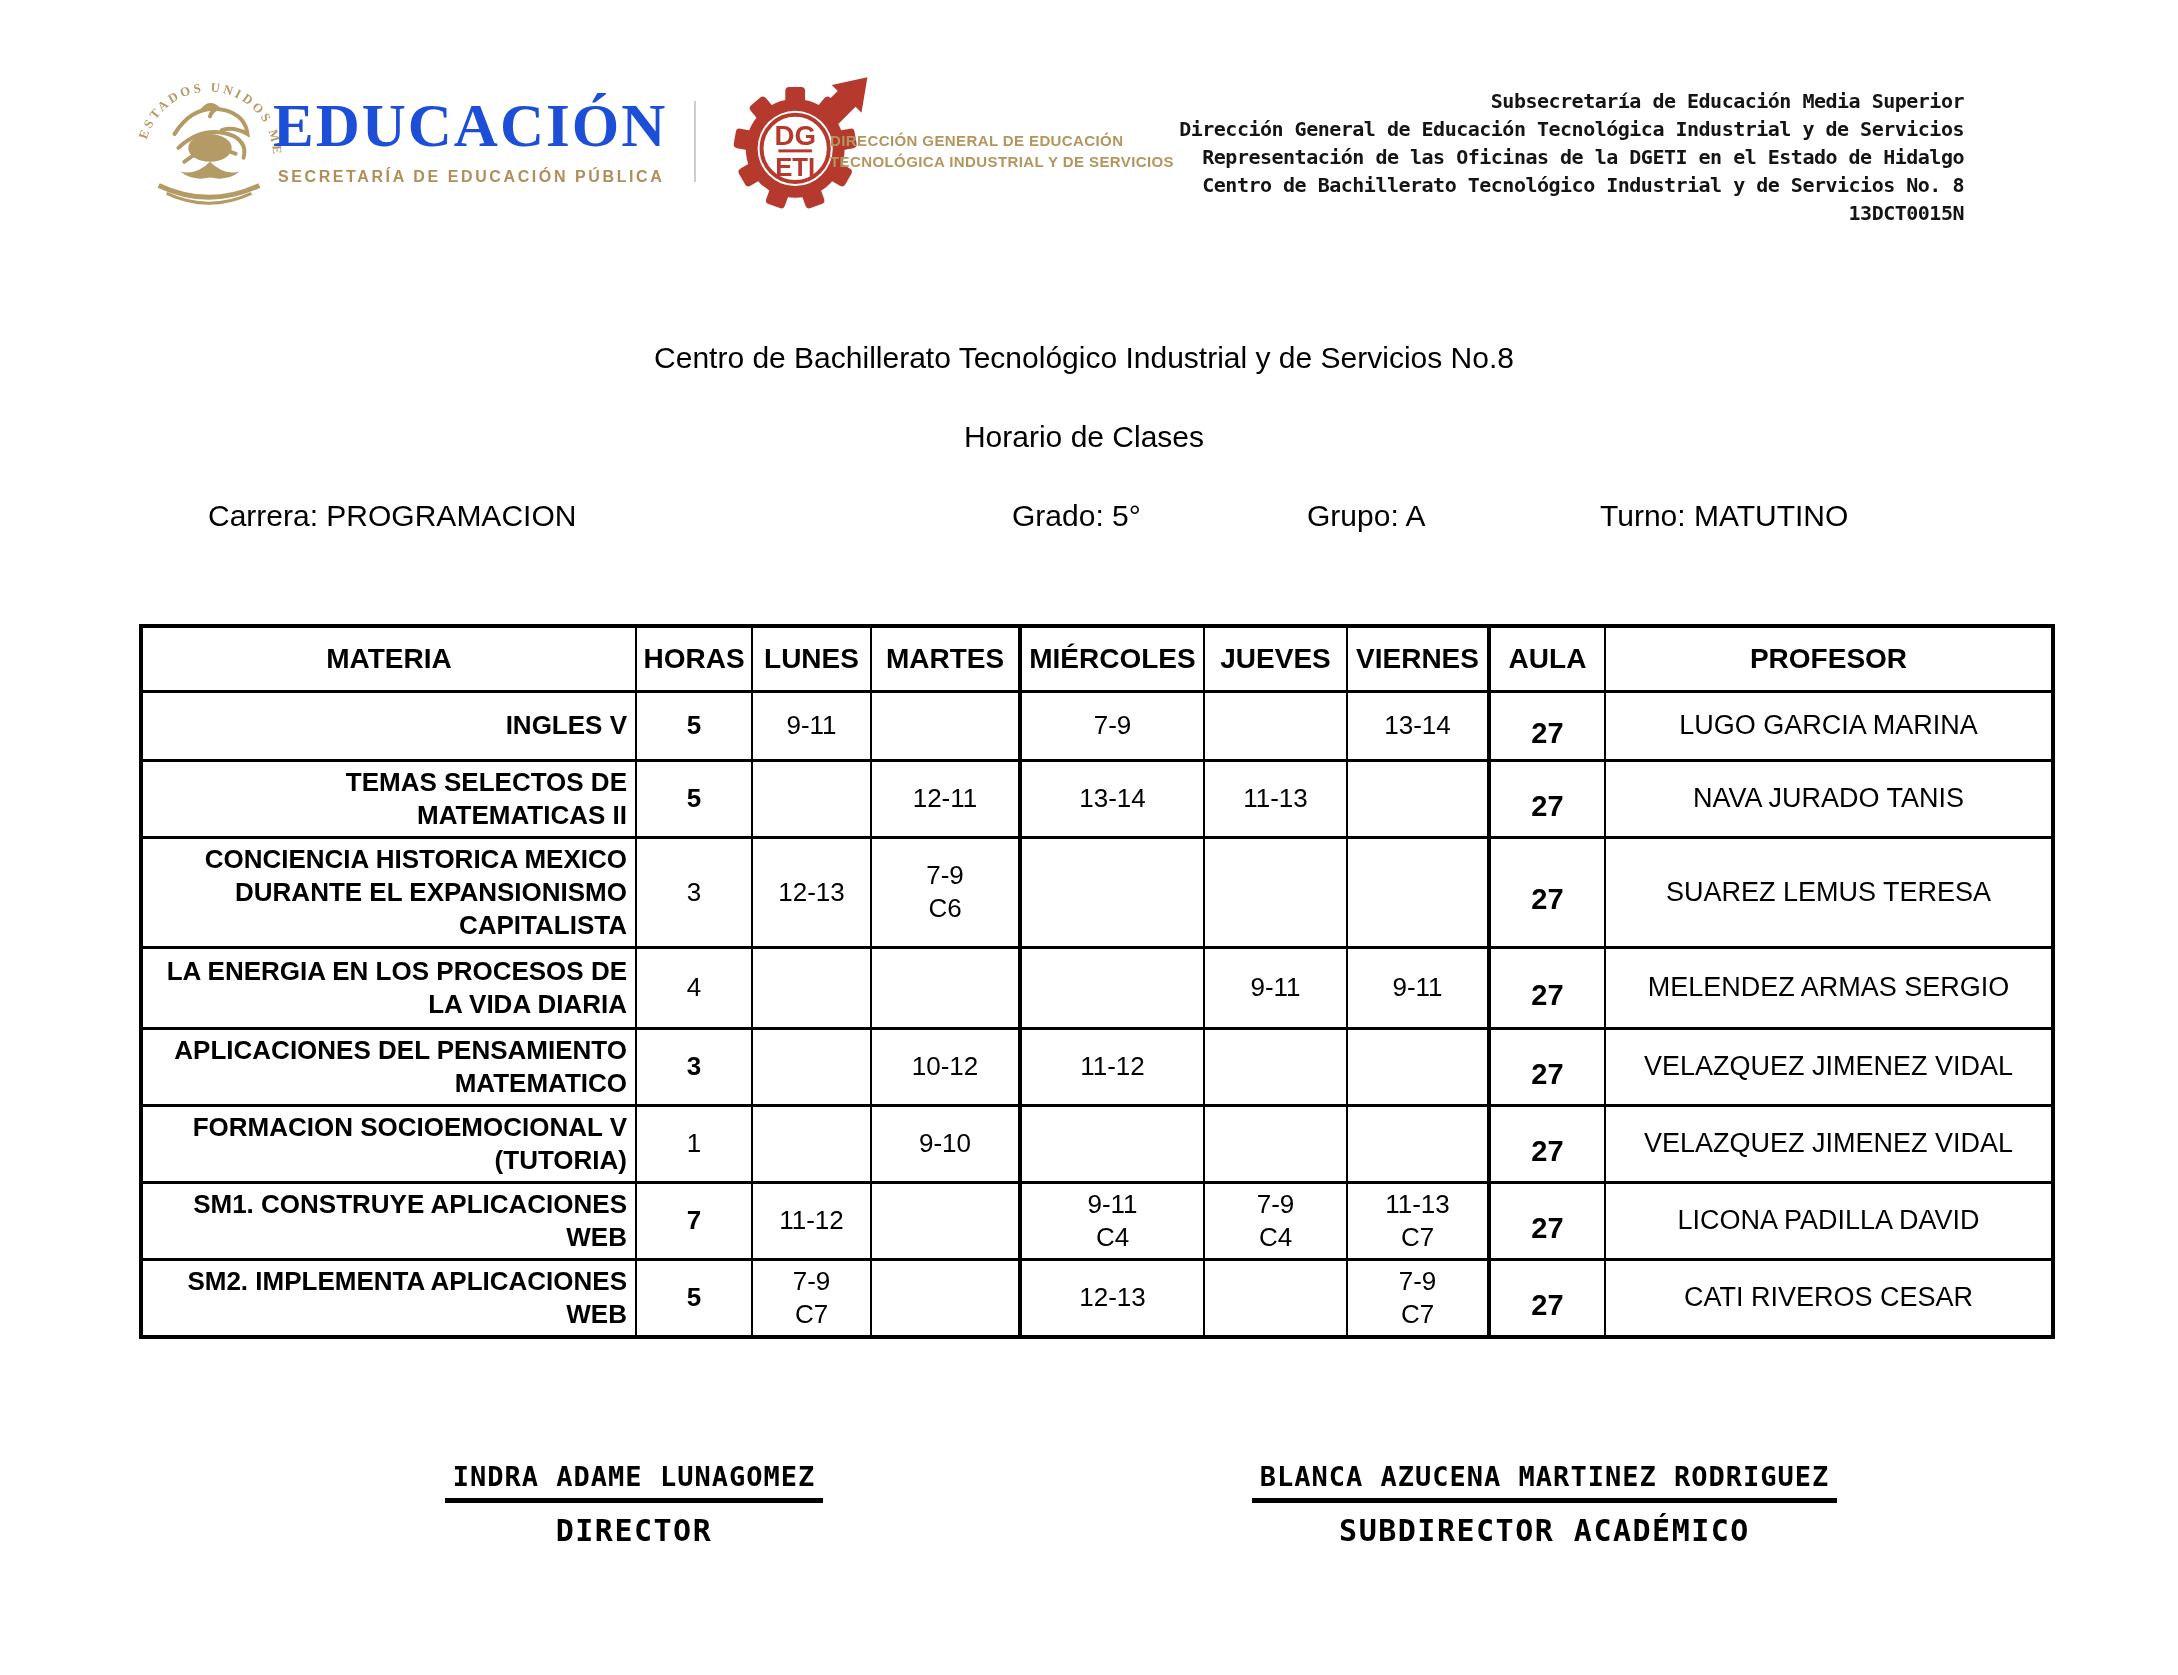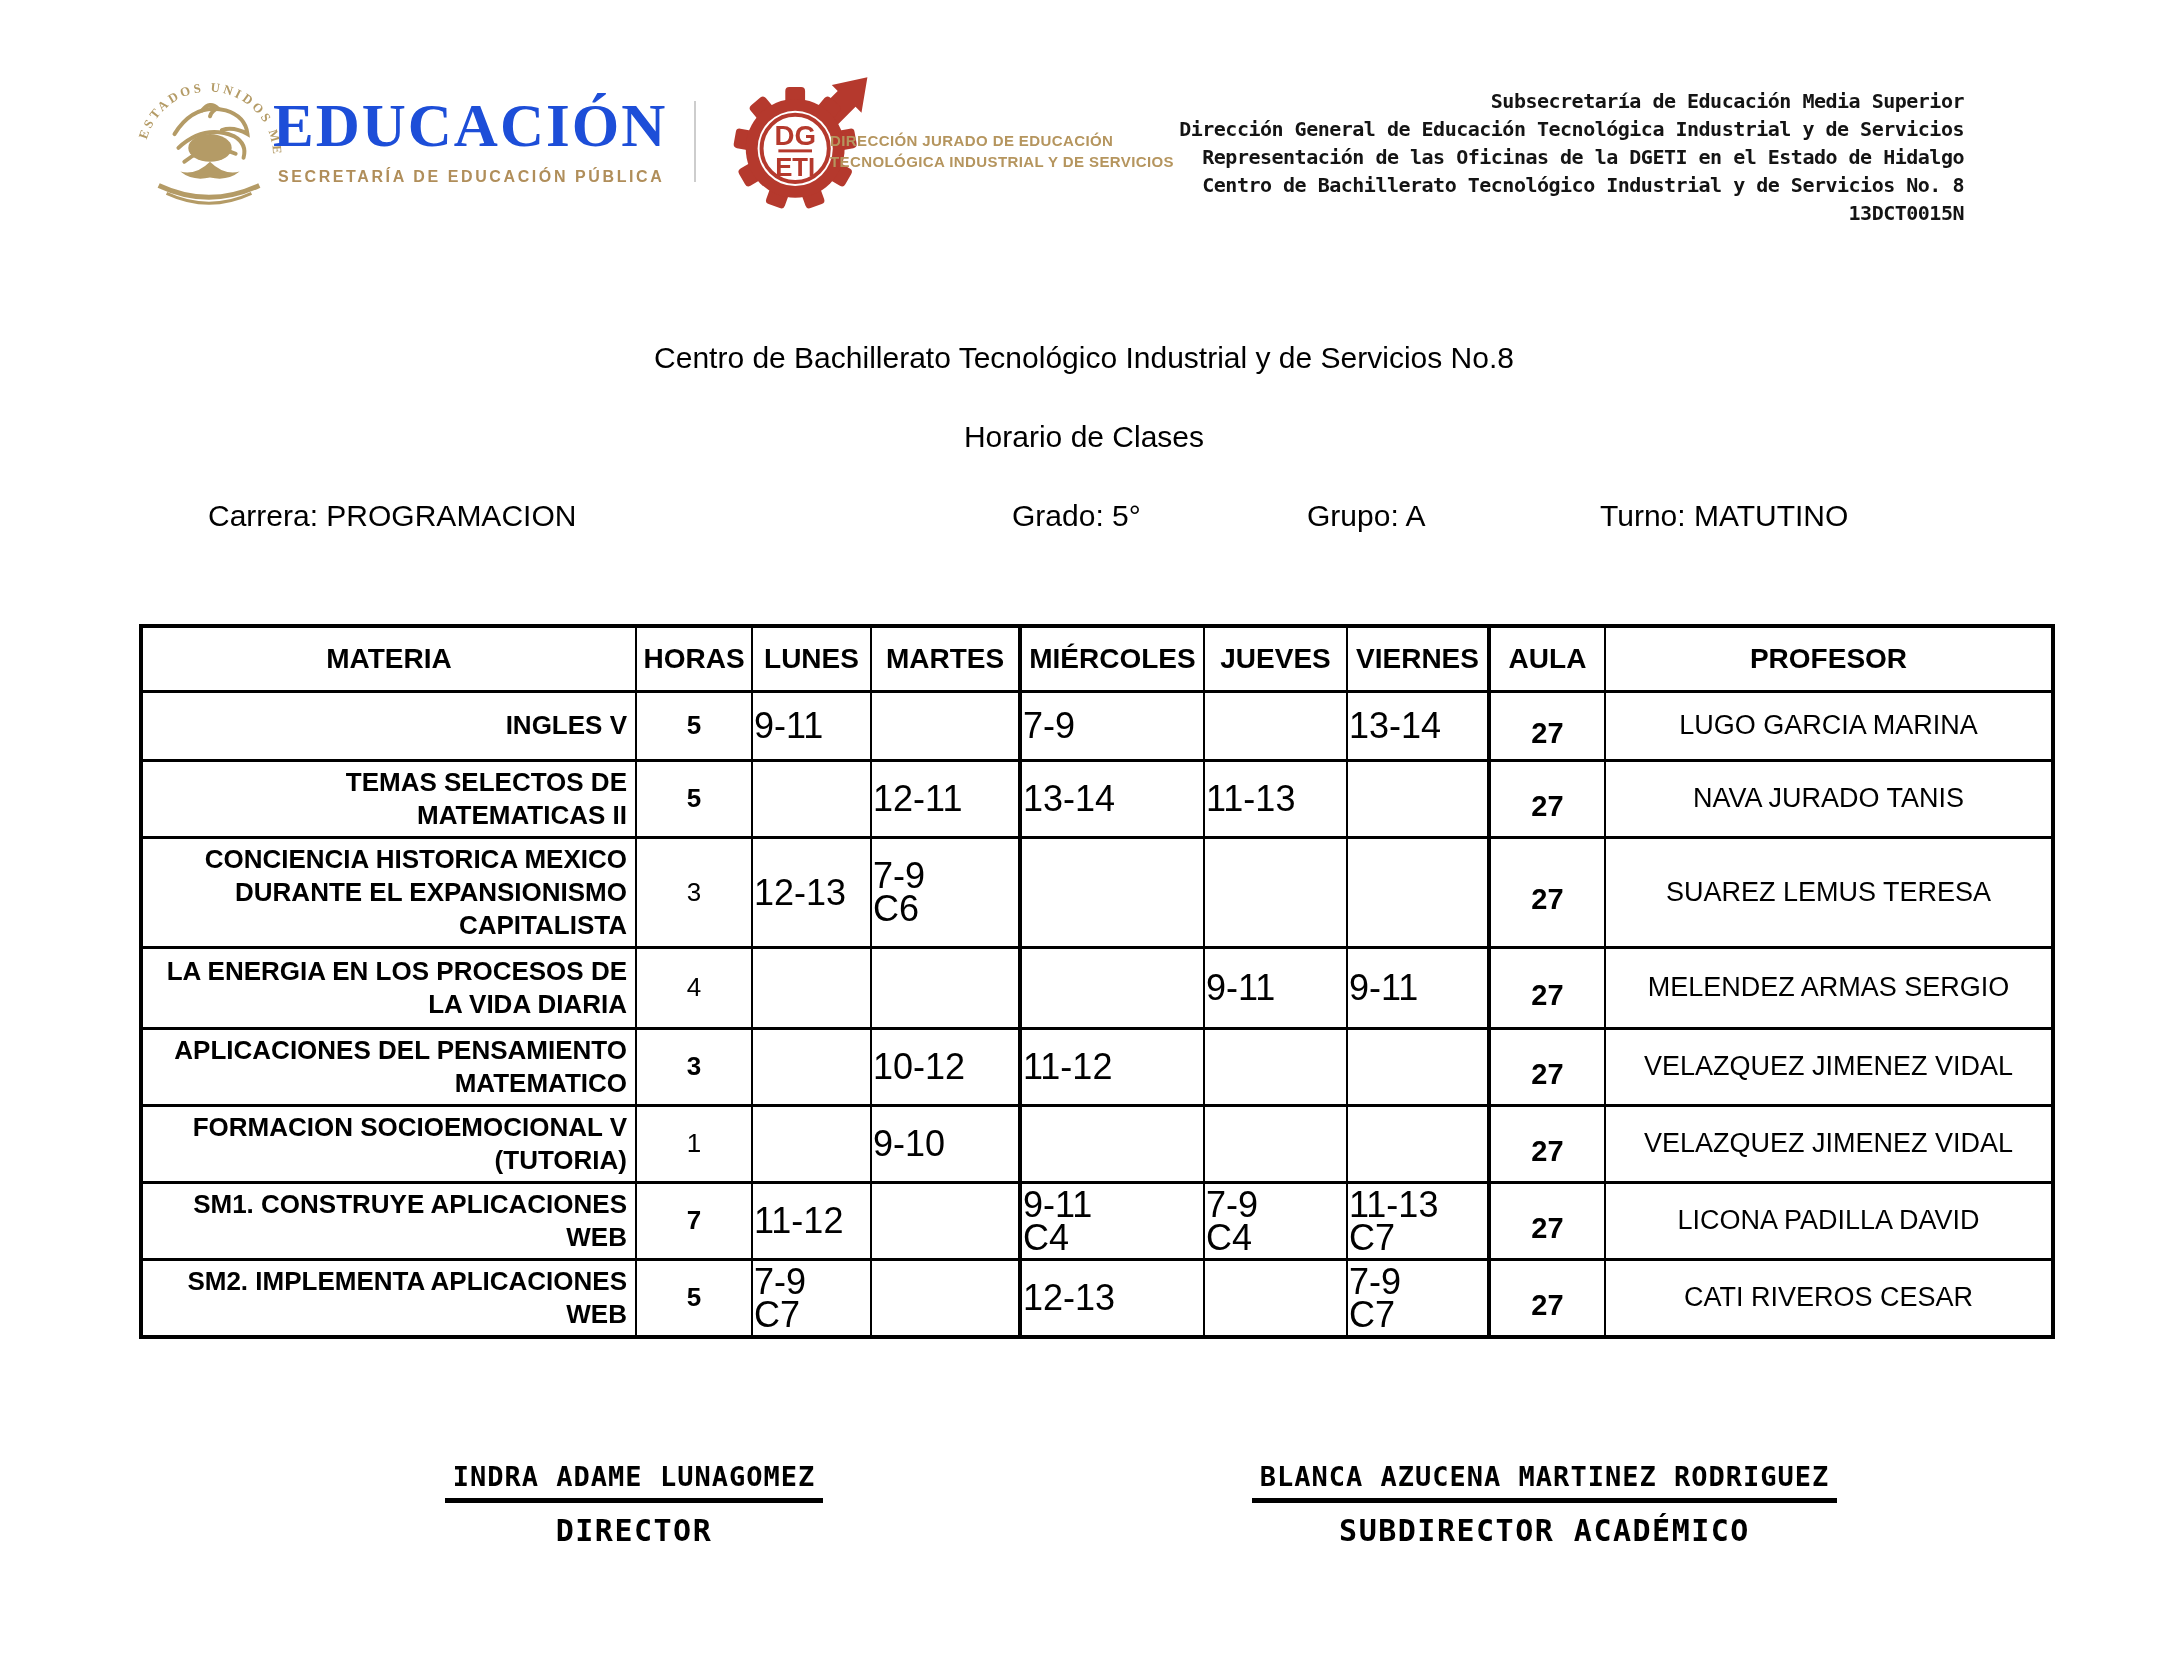--- a/index.html
+++ b/index.html
@@ -35,21 +35,21 @@
   .sched-wrap{position:absolute;left:139px;top:624px;}
   table.sched{border-collapse:collapse;table-layout:fixed;width:1911px;}
   table.sched td,table.sched th{border:2px solid #000;border-top:3px solid #000;border-bottom:3px solid #000;
         overflow:hidden;vertical-align:middle;}
   table.sched{border:4px solid #000;}
   table.sched .b-left-thick{border-left:4px solid #000;}
   th.hcell{font-size:28px;font-weight:bold;}
   td.materia{font-size:26px;font-weight:bold;text-align:right;padding:4px 8px 4px 12px;line-height:33px;}
   td.horas{font-size:26px;text-align:center;}
   td.horas.hb{font-weight:bold;}
-  td.day{font-size:36px;text-align:left;white-space:pre-line;line-height:33px;}
+  td.day{font-size:26px;text-align:center;white-space:pre-line;line-height:33px;}
   td.aula{font-size:29px;font-weight:bold;text-align:center;vertical-align:top;padding-top:16px;}
   td.prof{font-size:27px;text-align:center;}
 
   
   .sig-block{position:absolute;top:1461px;text-align:center;
              font-family:"DejaVu Sans Mono",monospace;font-weight:bold;color:#000;}
   .sig-left{left:337px;width:594px;}
   .sig-right{left:1218px;width:653px;}
   .sig-name{display:inline-block;font-size:27px;letter-spacing:1px;
             padding:0 8px 6px 8px;border-bottom:5px solid #000;white-space:nowrap;}
@@ -124,21 +124,21 @@
       <circle cx="75" cy="80" r="50"></circle>
     </g>
     <circle cx="75" cy="80" r="38" fill="#ffffff"></circle>
     <circle cx="75" cy="80" r="34" fill="none" stroke="#B5392D" stroke-width="4"></circle>
     <text x="75" y="77" text-anchor="middle" font-size="28" font-weight="bold" fill="#B5392D" font-family="Liberation Sans, sans-serif">DG</text>
     <rect x="58" y="81" width="34" height="3" fill="#B5392D"></rect>
     <text x="75" y="108" text-anchor="middle" font-size="26" font-weight="bold" fill="#B5392D" font-family="Liberation Sans, sans-serif">ETI</text>
   </svg>
 
   <div class="dgeti-caption">
-    <div>DIRECCIÓN JURADO DE EDUCACIÓN</div>
+    <div>DIRECCIÓN GENERAL DE EDUCACIÓN</div>
     <div>TECNOLÓGICA INDUSTRIAL Y DE SERVICIOS</div>
   </div>
 
   <div class="office-block">
     <div>Subsecretaría de Educación Media Superior</div>
     <div>Dirección General de Educación Tecnológica Industrial y de Servicios</div>
     <div>Representación de las Oficinas de la DGETI en el Estado de Hidalgo</div>
     <div>Centro de Bachillerato Tecnológico Industrial y de Servicios No. 8</div>
     <div>13DCT0015N</div>
   </div>

